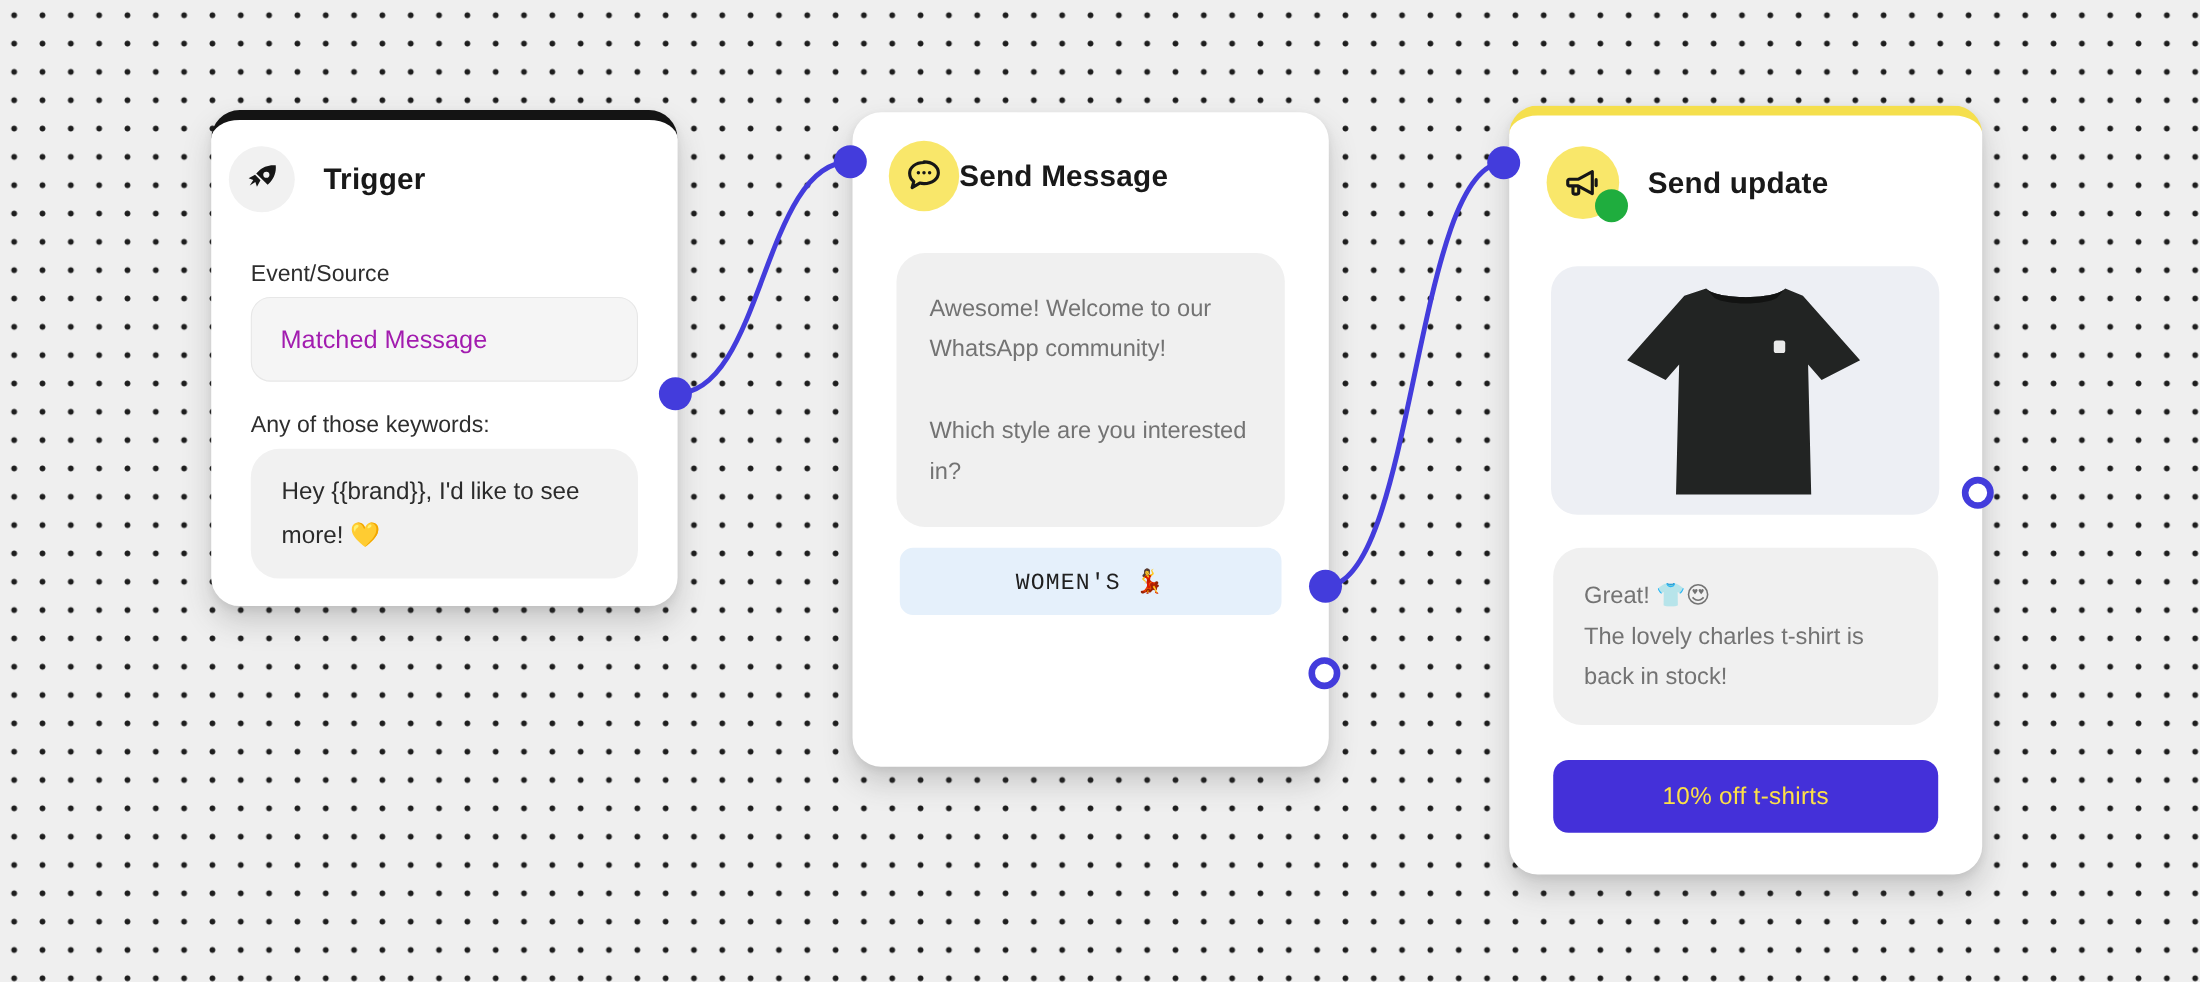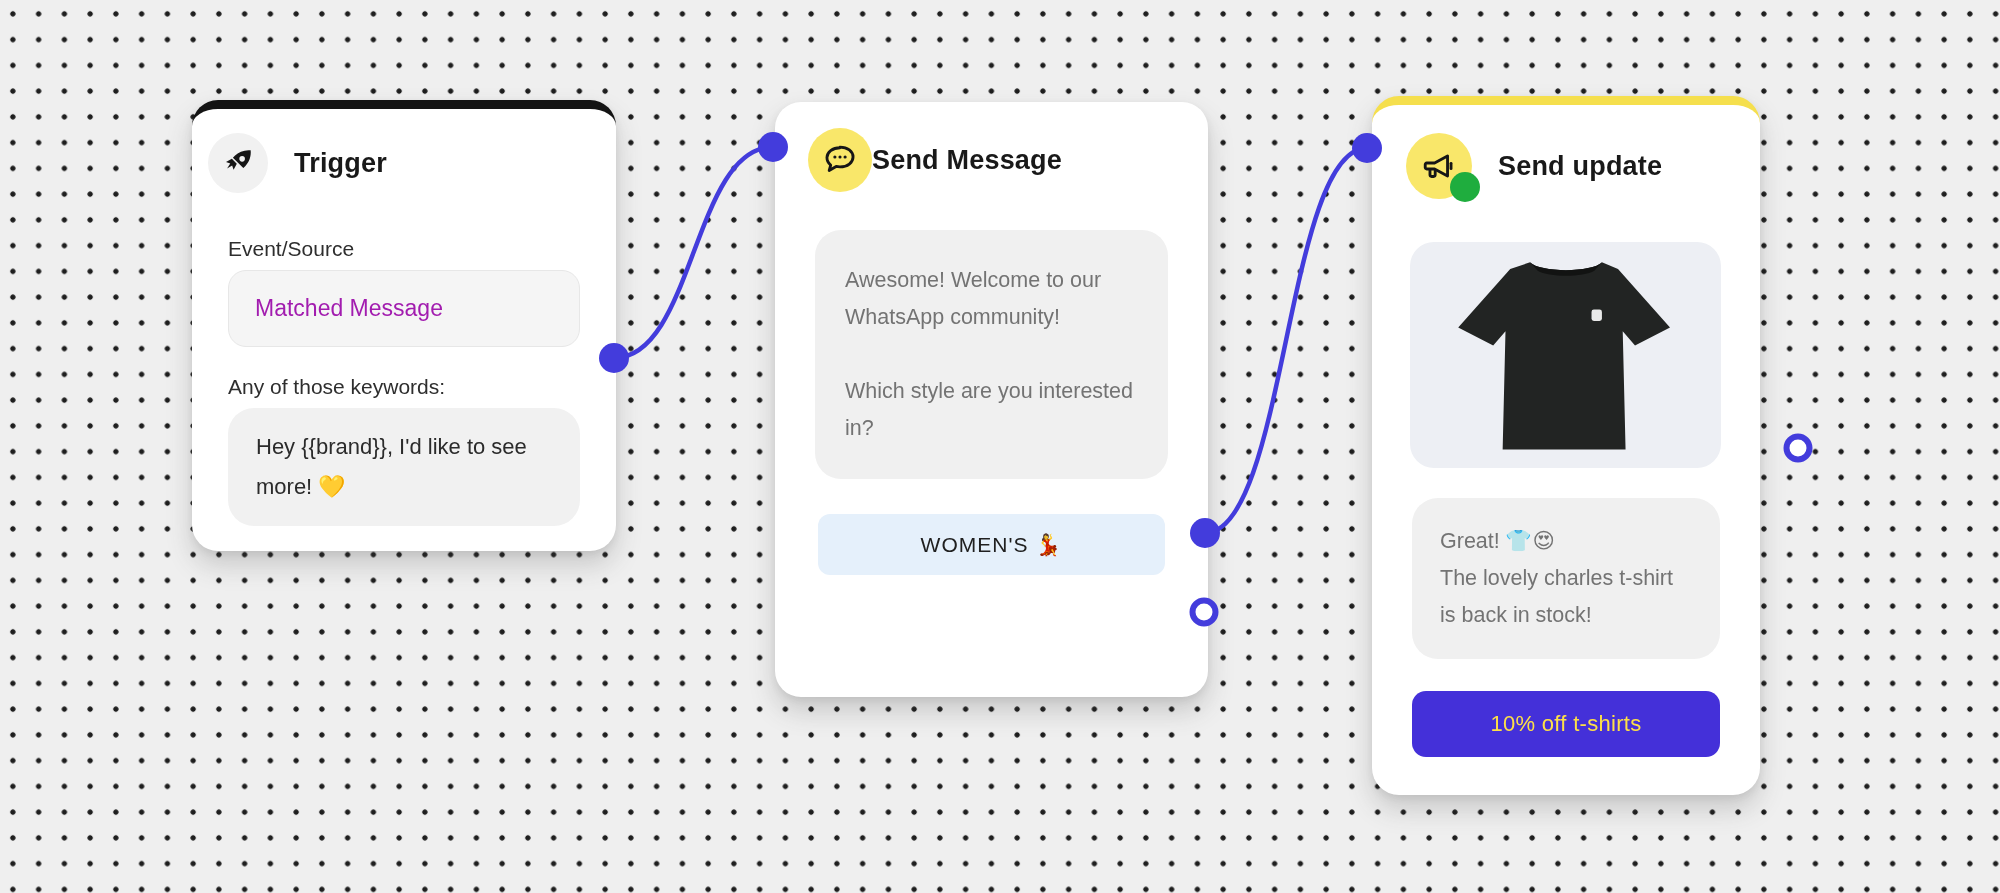--- a/index.html
+++ b/index.html
@@ -15,22 +15,22 @@
   }
 
   
   .node {
     position:absolute; background:#fff; border-radius:26px; z-index:2;
     box-shadow:0 14px 26px rgba(70,70,70,.22), 0 3px 8px rgba(0,0,0,.07);
   }
   .node-trigger { left:192px; top:100px; width:424px; height:451px;
     border-top:9px solid var(--node-accent-trigger,#141414); }
   .node-send-message { left:775px; top:102px; width:433px; height:595px; }
-  .node-send-update { left:1372px; top:96px; width:388px; height:699px;
-    border-top:9px solid var(--node-accent-update,#F5DF4D);border-radius:27px; }
+  .node-send-update { left:1372px; top:96px; width:430px; height:699px;
+    border-top:9px solid var(--node-accent-update,#F5DF4D); }
 
   .node-header { display:flex; align-items:center; }
   .node-trigger .node-header { padding:24px 16px 0; gap:26px; }
   .node-send-message .node-header { padding:26px 33px 0; }
   .node-send-update .node-header { padding:28px 34px 0; gap:26px; }
 
   .icon-circle { position:relative; flex:0 0 auto; display:flex; align-items:center; justify-content:center; border-radius:50%; }
   .icon-gray { width:60px; height:60px; background:var(--icon-bg-trigger,#F1F1F1); }
   .icon-yellow { width:64px; height:64px; background:var(--icon-bg-yellow,#F9E76A); }
   .node-send-update .icon-yellow { width:66px; height:66px; }
@@ -57,21 +57,21 @@
   .node-send-message .bubble p + p { margin-top:37px; }
   .node-send-update .img-box { margin:43px 39px 0 38px; height:226px; background:#edeff4;
     border-radius:24px; display:flex; align-items:center; justify-content:center; overflow:hidden; }
   .node-send-update .bubble { margin:30px 40px 0; padding:25px 28px; min-height:157px; }
 
   
   .choice-btn { margin:0 43px; height:61px; background:var(--choice-button-bg,#E5F0FB);
     border-radius:12px; display:flex; align-items:center; justify-content:center;
     font-size:21px; font-weight:500; letter-spacing:1px; color:#202020; cursor:pointer; }
   .choice-btn.first { margin-top:34px; }
-  .choice-btn.second { margin-top:35px; }
+  .choice-btn.second { margin-top:19px;font-family:Liberation Mono, monospace; }
   .cta-btn { margin:32px 40px 0; height:66px; background:var(--cta-color,#4430D9);
     border-radius:14px; display:flex; align-items:center; justify-content:center;
     font-size:22px; font-weight:500; letter-spacing:.3px; color:#fde047; cursor:pointer; }
 
   
   .edges { position:absolute; left:0; top:0; width:2000px; height:893px; z-index:3; pointer-events:none; }
   .edge { fill:none; stroke:var(--edge-color,#433CDC); stroke-width:4.5; }
   .handle-filled { fill:var(--edge-color,#433CDC); }
   .handle-open { fill:#ffffff; stroke:var(--edge-color,#433CDC); stroke-width:6; }
 

